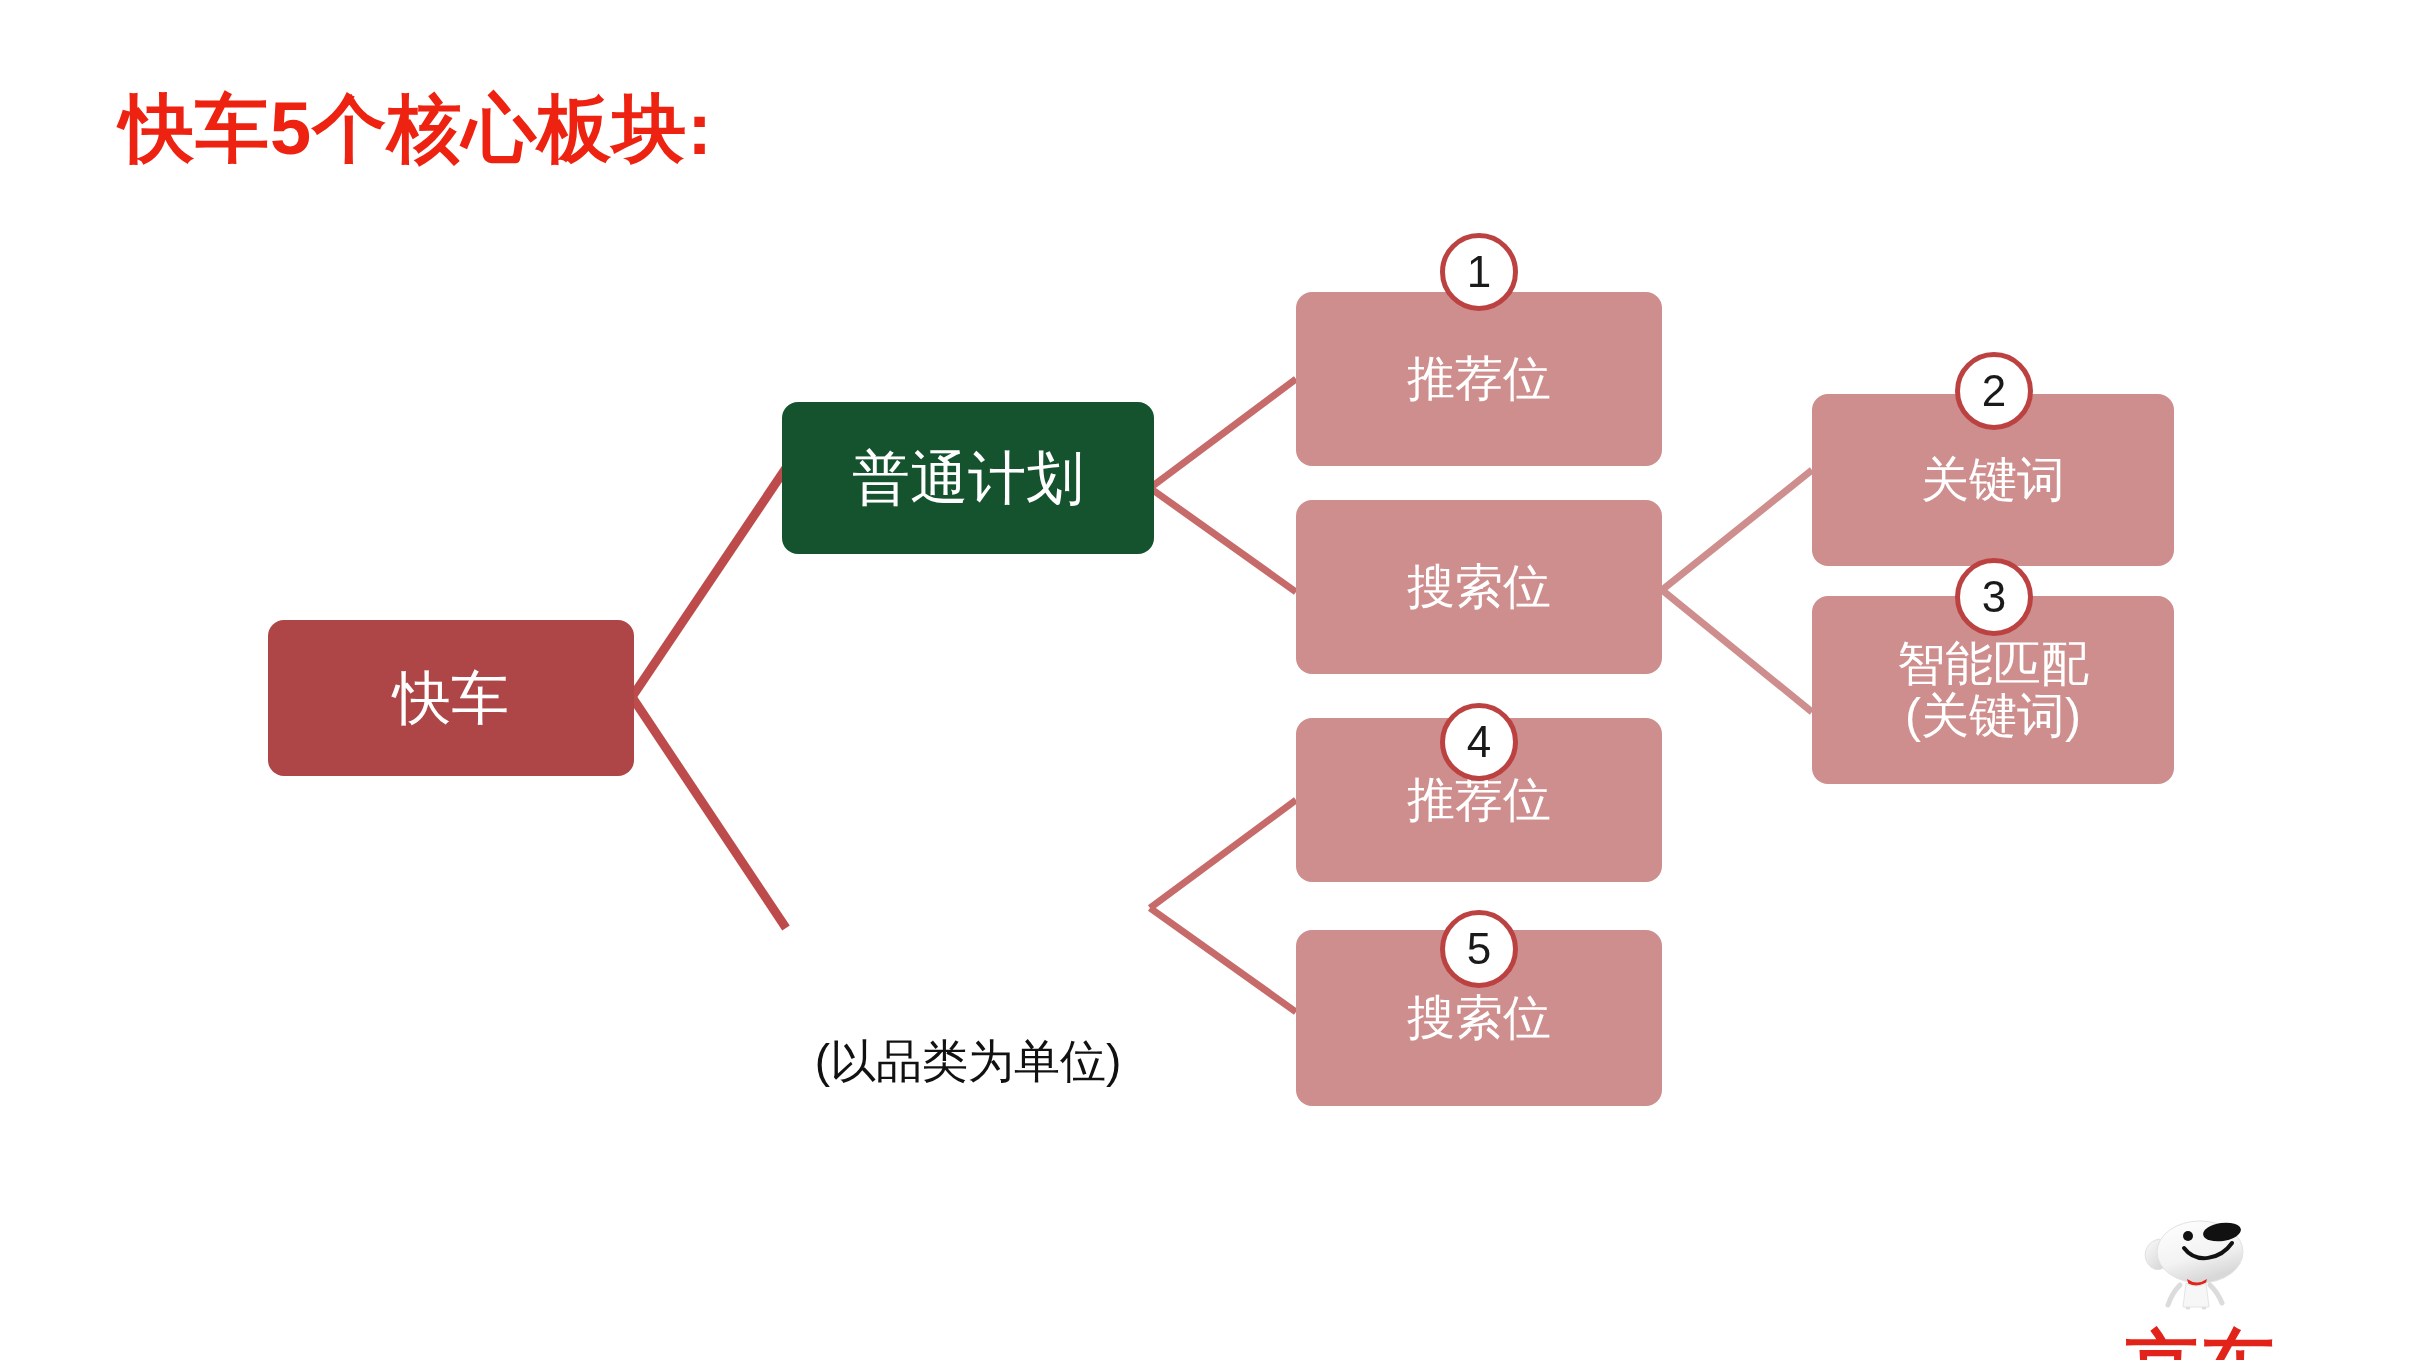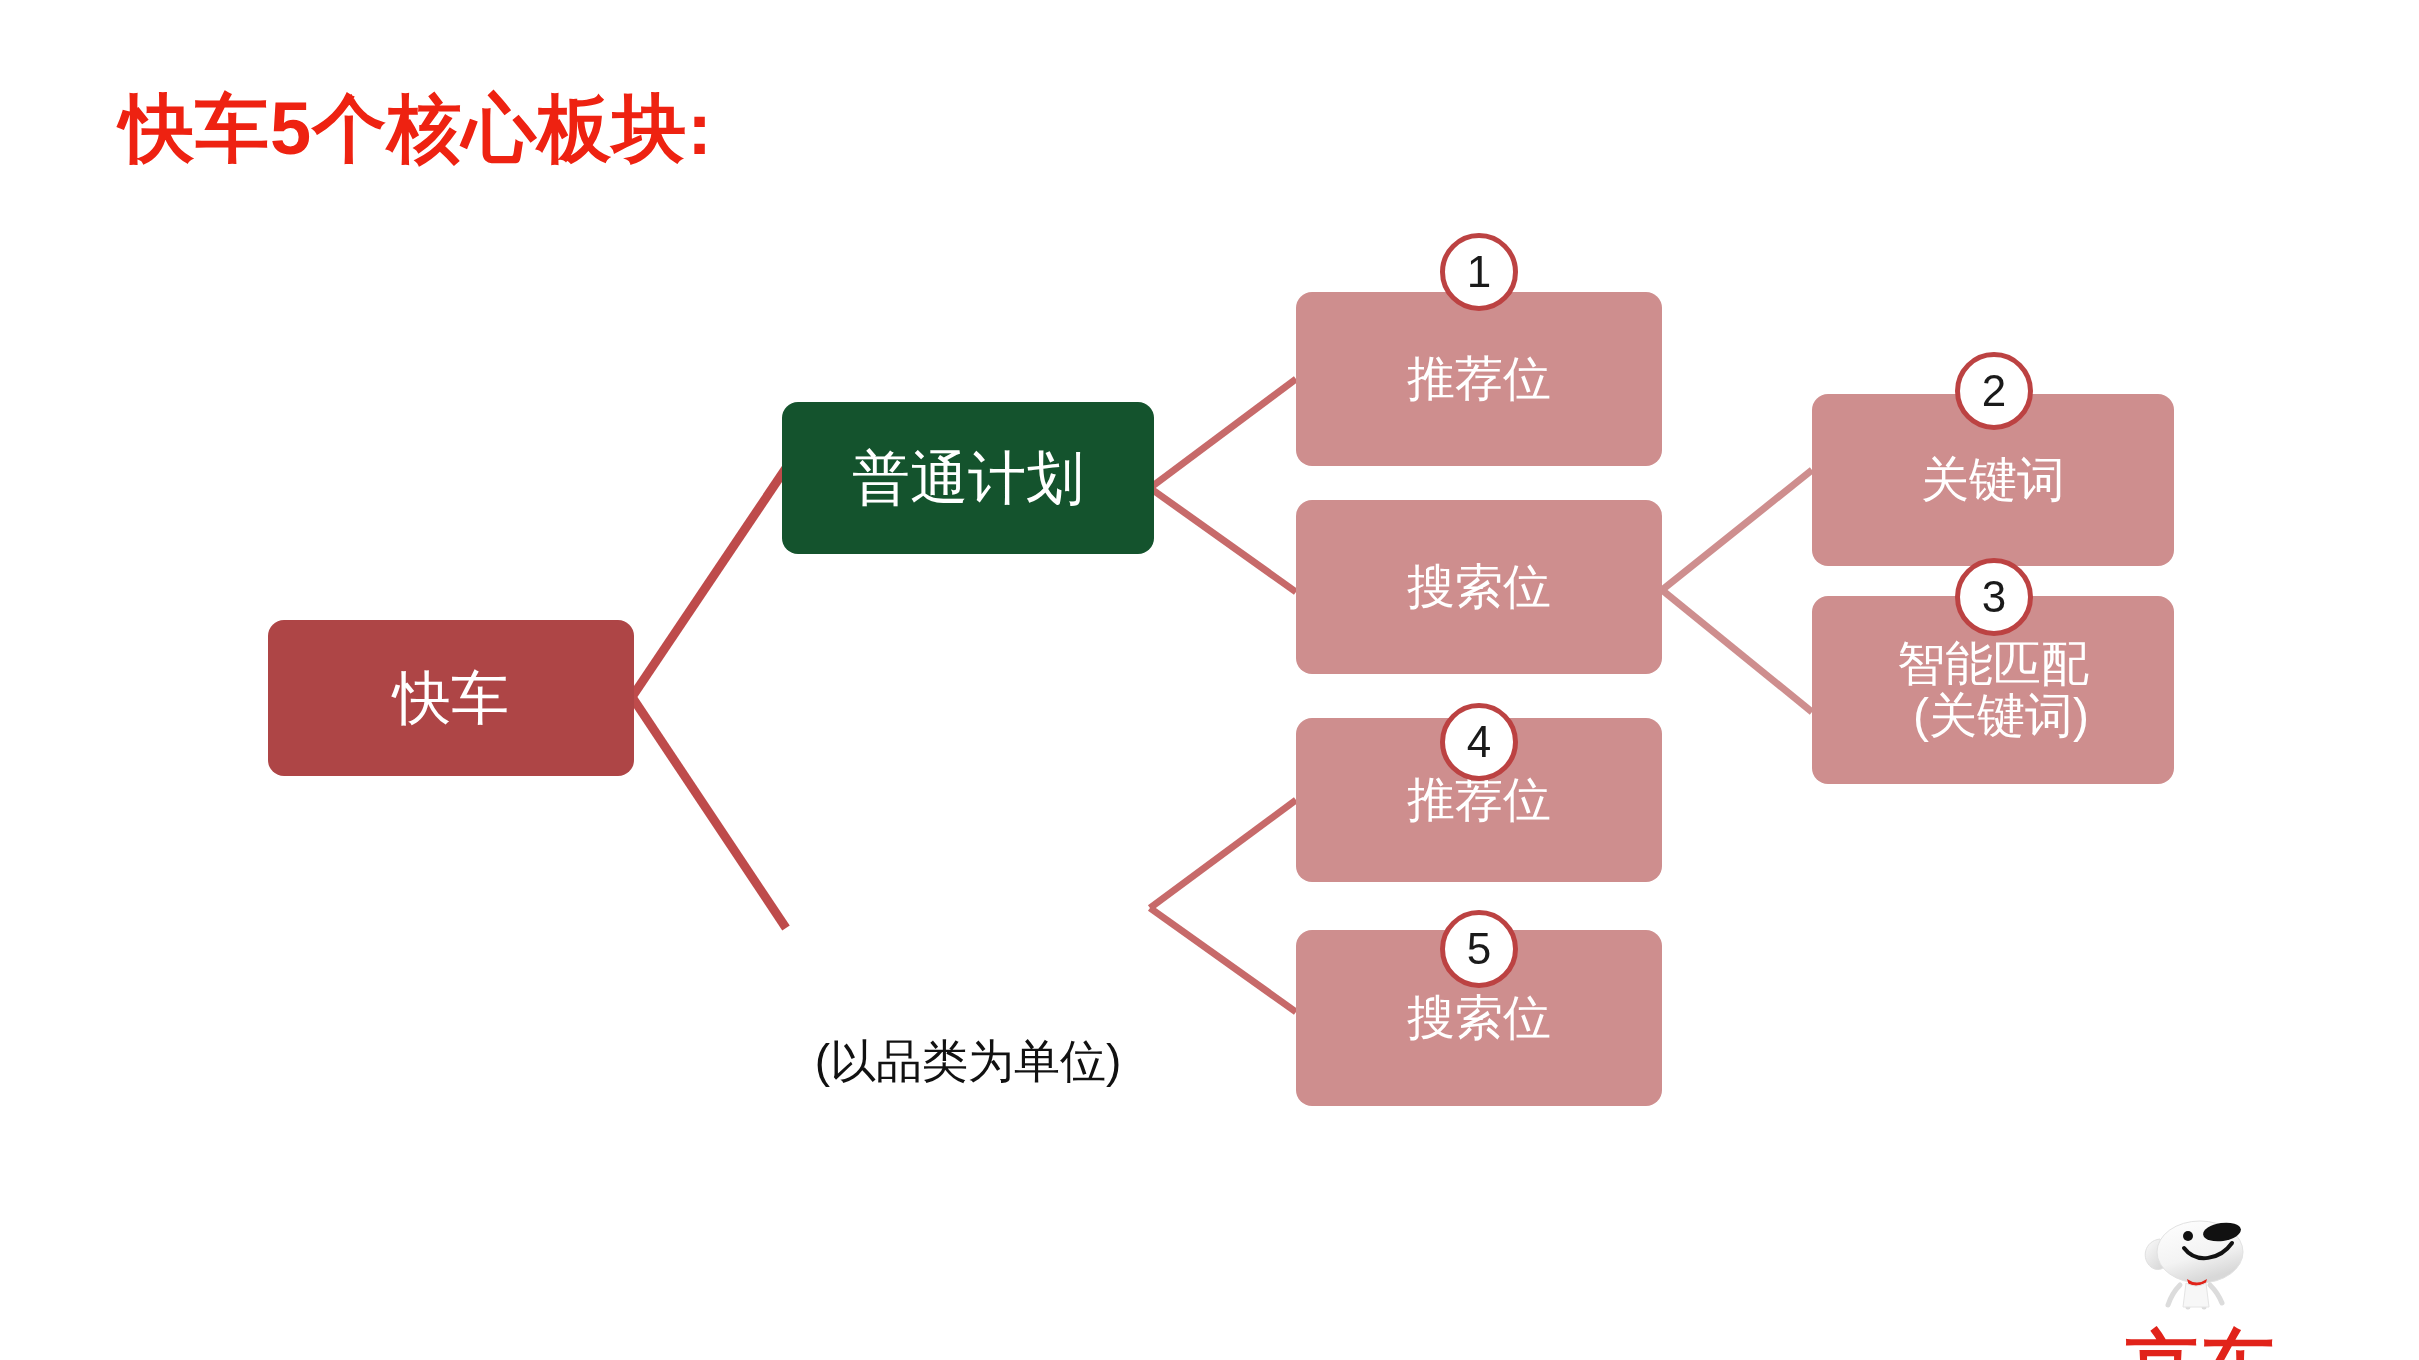--- a/index.html
+++ b/index.html
@@ -134,21 +134,21 @@
 
   <div class="node lvl3" style="left:1296px; top:718px; width:366px; height:164px;">推荐位</div>
   <div class="badge" style="left:1440px; top:703px;">4</div>
 
   <div class="node lvl3" style="left:1296px; top:930px; width:366px; height:176px;">搜索位</div>
   <div class="badge" style="left:1440px; top:910px;">5</div>
 
   <div class="node lvl3" style="left:1812px; top:394px; width:362px; height:172px;">关键词</div>
   <div class="badge" style="left:1955px; top:352px;">2</div>
 
-  <div class="node lvl3" style="left:1812px; top:596px; width:362px; height:188px;text-align:right;">智能匹配
+  <div class="node lvl3" style="left:1812px; top:596px; width:362px; height:188px;">智能匹配
 (关键词)</div>
   <div class="badge" style="left:1955px; top:558px;">3</div>
 
   <div class="logo">
     <svg class="mascot" viewBox="0 0 120 105">
       <defs>
         <linearGradient id="bodyg" x1="0" y1="0" x2="0.4" y2="1">
           <stop offset="0%" stop-color="#ffffff"></stop>
           <stop offset="65%" stop-color="#f3f3f3"></stop>
           <stop offset="100%" stop-color="#d8d8d8"></stop>

